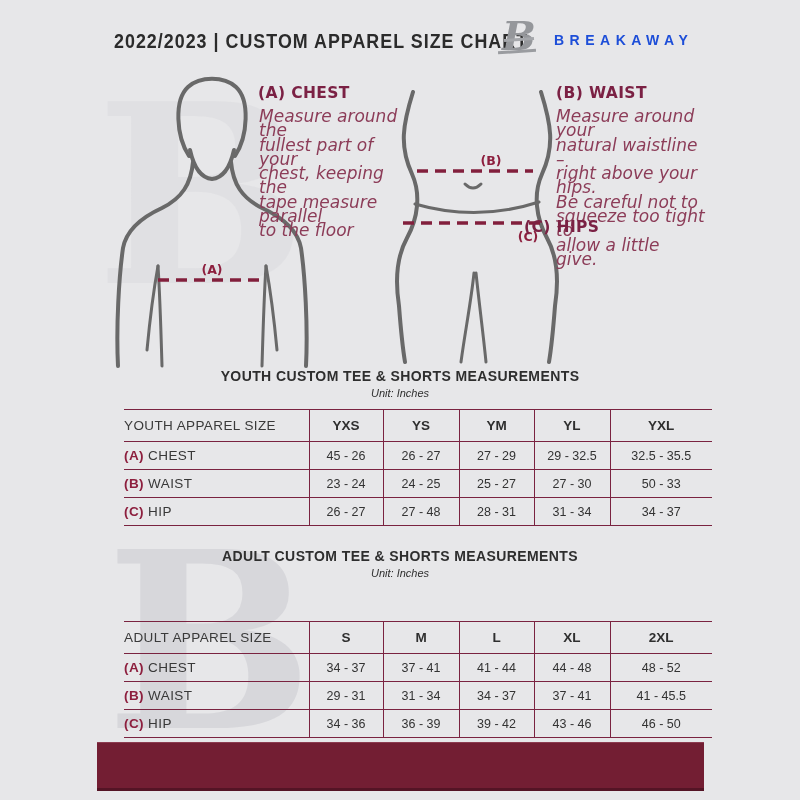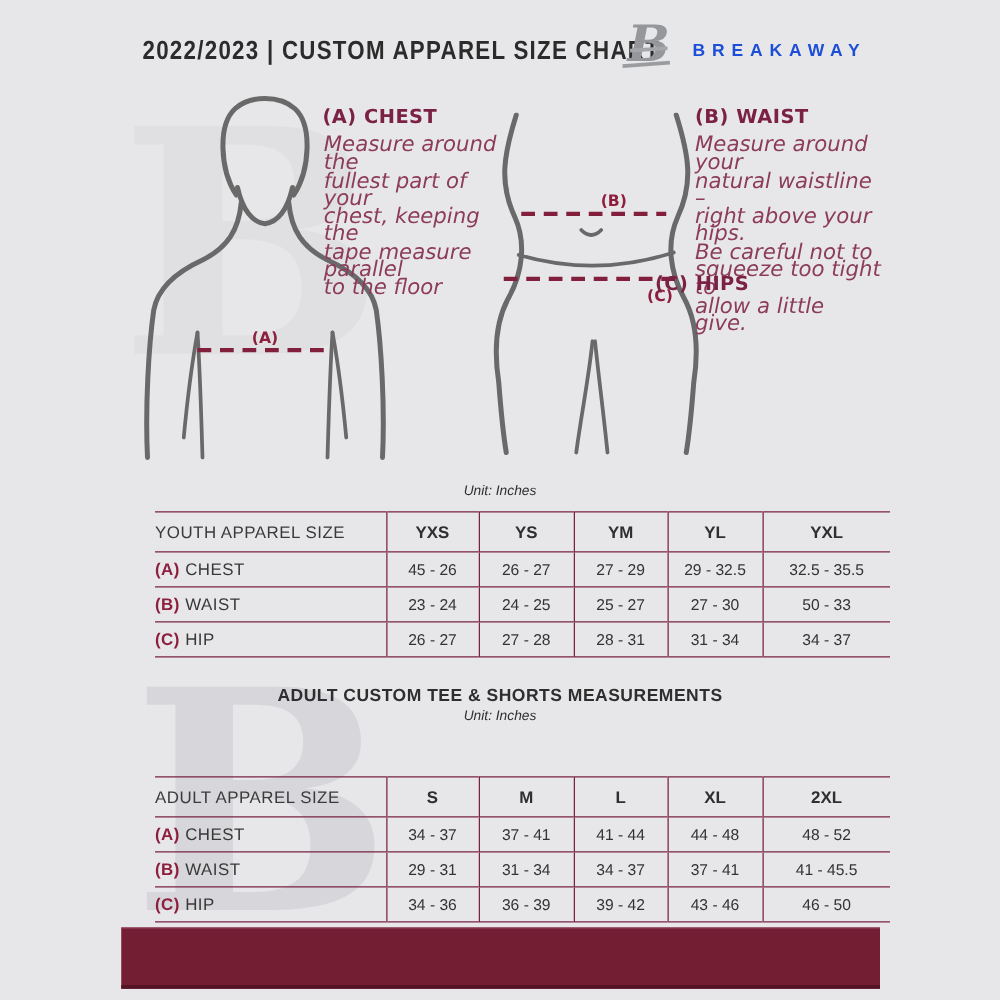--- a/index.html
+++ b/index.html
@@ -136,20 +136,21 @@
   <div class="guide-h" style="left:556px;top:84px;">(B) WAIST</div>
   <div class="guide-p" style="left:556px;top:109px;width:150px;">Measure around your
 natural waistline –
 right above your hips.
 Be careful not to
 squeeze too tight to
 allow a little give.</div>
 
   <div class="guide-h" style="left:524px;top:218px;">(C) HIPS</div>
 
+  <div class="sec-title" style="top:368px;">YOUTH CUSTOM TEE &amp; SHORTS MEASUREMENTS</div>
   <div class="sec-unit" style="top:387px;">Unit: Inches</div>
 
   <table class="size" style="top:409px;">
     <colgroup>
         <col style="width:185px">
         <col style="width:74px">
         <col style="width:76px">
         <col style="width:75px">
         <col style="width:76px">
         <col style="width:102px">
@@ -175,21 +176,21 @@
       <td class="col-label"><span class="pfx">(B)</span> <span class="lbl">WAIST</span></td>
       <td class="col-val">23 - 24</td>
       <td class="col-val">24 - 25</td>
       <td class="col-val">25 - 27</td>
       <td class="col-val">27 - 30</td>
       <td class="col-val">50 - 33</td>
     </tr>
     <tr class="drow">
       <td class="col-label"><span class="pfx">(C)</span> <span class="lbl">HIP</span></td>
       <td class="col-val">26 - 27</td>
-      <td class="col-val">27 - 28</td>
+      <td class="col-val">27 - 48</td>
       <td class="col-val">28 - 31</td>
       <td class="col-val">31 - 34</td>
       <td class="col-val">34 - 37</td>
     </tr>
   </tbody>
     </table>
 
   <div class="sec-title" style="top:548px;">ADULT CUSTOM TEE &amp; SHORTS MEASUREMENTS</div>
   <div class="sec-unit" style="top:567px;">Unit: Inches</div>
 

